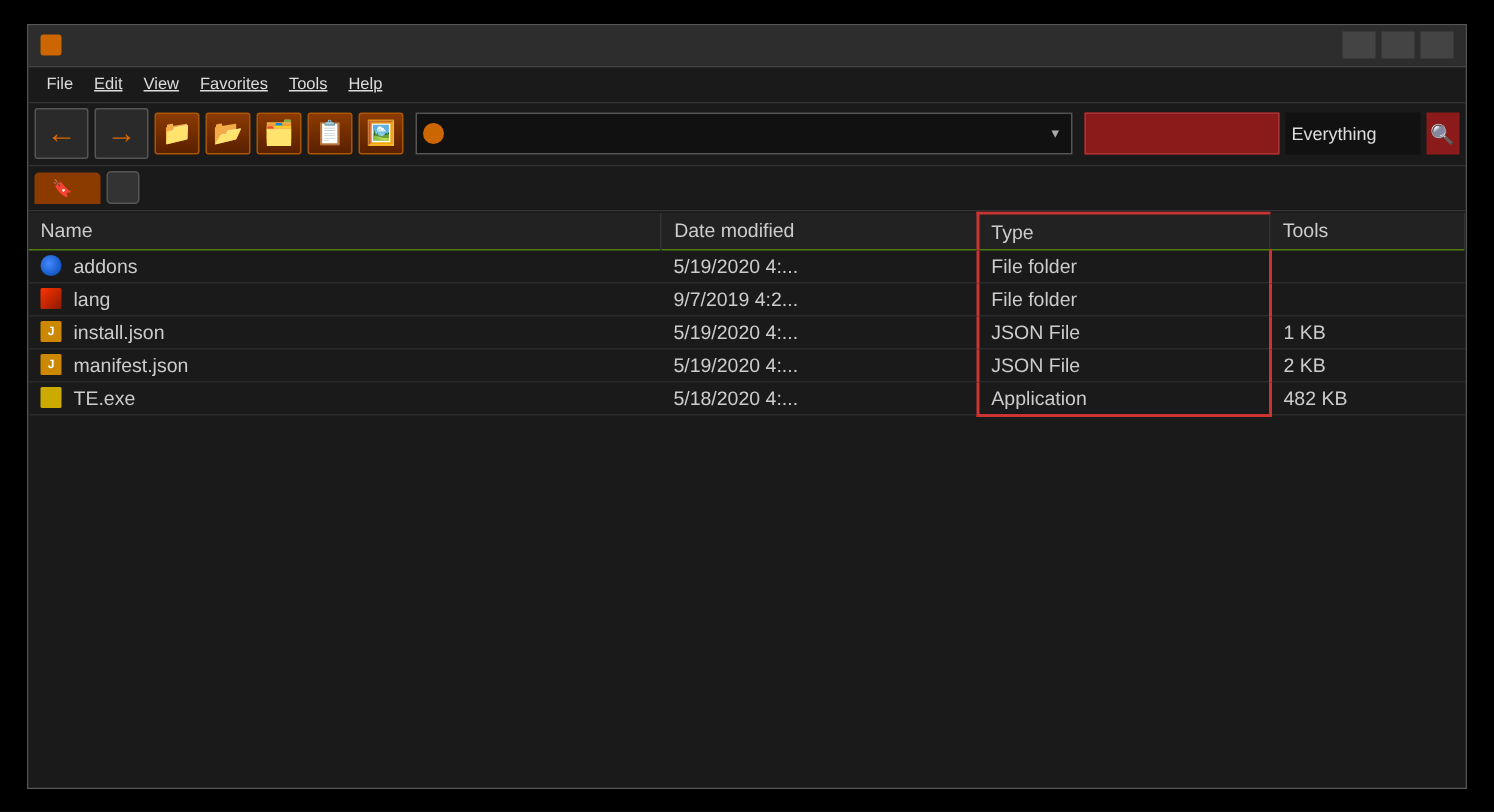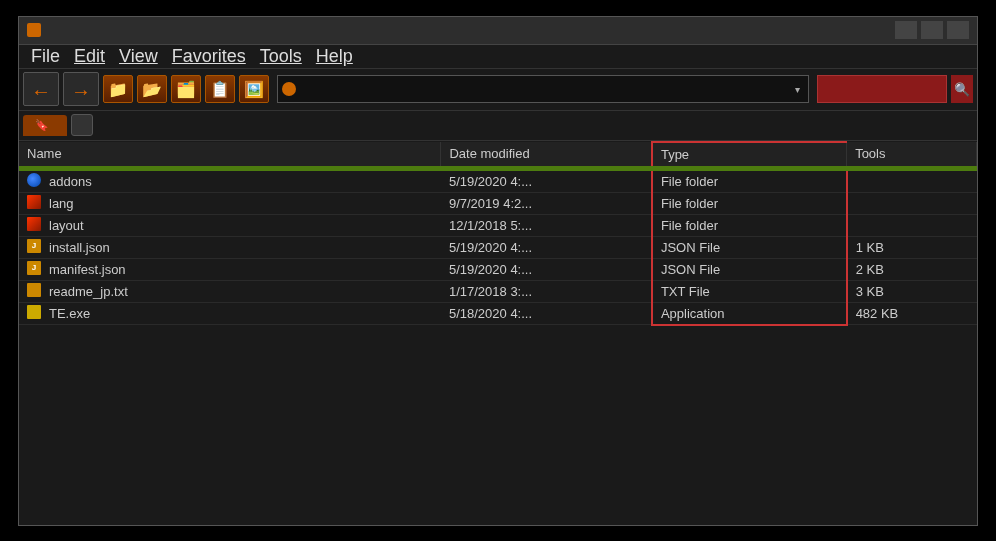--- a/index.html
+++ b/index.html
@@ -70,21 +70,21 @@
       align-items: center;
       padding: 2px 6px;
       gap: 2px;
       border-bottom: 1px solid #333;
       height: 24px;
     }
     .menu-item {
       color: #ddd;
       padding: 2px 6px;
       cursor: pointer;
-      font-size: 18px;
+      font-size: 11px;
       text-decoration: underline;
     }
     .menu-item:first-child { text-decoration-color: transparent; }
     .toolbar {
       background: #1a1a1a;
       display: flex;
       align-items: center;
       padding: 3px 4px;
       gap: 4px;
       border-bottom: 1px solid #333;
@@ -211,21 +211,21 @@
       overflow: hidden;
       display: flex;
       flex-direction: column;
     }
     .file-table {
       width: 100%;
       border-collapse: collapse;
     }
     .file-table thead tr {
       background: #222;
-      border-bottom: 5px solid #4d7c0f;
+      border-bottom: 1px solid #4d7c0f;
     }
     .file-table th {
       color: #ccc;
       text-align: left;
       padding: 4px 8px;
       font-weight: normal;
       font-size: 13px;
       border-right: 1px solid #333;
       cursor: pointer;
     }
@@ -304,21 +304,21 @@
       border-left: 2px solid #cc3333;
       border-right: 2px solid #cc3333;
     }
     .type-cell-last {
       border-left: 2px solid #cc3333;
       border-right: 2px solid #cc3333;
       border-bottom: 2px solid #cc3333;
     }
     .name-cell {
       display: flex;
-      align-items: flex-start;
+      align-items: flex-end;
       gap: 4px;
     }
     
     .tb-back { color: #dd6600; font-size: 20px; font-weight: bold; }
     .tb-fwd { color: #dd6600; font-size: 20px; font-weight: bold; }
     .tb-folder-icon {
       width: 30px; height: 28px;
       background: linear-gradient(to bottom, #8b3a00, #5a2000);
       border: 1px solid #aa5500;
       display: flex; align-items: center; justify-content: center;
@@ -378,20 +378,21 @@
 
     <div class="address-bar">
       <div class="address-icon"></div>
       <span class="address-text"></span>
       <span class="address-chevron">▾</span>
     </div>
 
     <div class="search-bar">
       <span class="search-label"></span>
     </div>
+    <input class="search-input" type="text" value="Everything" style="">
     <button class="search-icon-btn">🔍</button>
   </div>
 
   <div class="tabs-bar">
     <div class="tab-active">
       <span class="tab-icon">🔖</span>
       <span></span>
     </div>
     <div class="tab-add">
       <span></span>
@@ -430,32 +431,20 @@
 
       </div>
     </td>
     <td class="col-date">9/7/2019 4:2...</td>
     <td class="col-type type-cell-highlight">File folder</td>
     <td class="col-size"></td>
   </tr>
             <tr>
     <td class="col-name">
       <div class="name-cell">
-        <span class="file-icon folder-red"></span>
-        <span>layout</span>
-
-      </div>
-    </td>
-    <td class="col-date">12/1/2018 5:...</td>
-    <td class="col-type type-cell-highlight">File folder</td>
-    <td class="col-size"></td>
-  </tr>
-            <tr>
-    <td class="col-name">
-      <div class="name-cell">
         <span class="file-icon json-icon" style="font-size:8px;font-weight:bold;color:#fff;background:#cc8800;">J</span>
         <span>install.json</span>
 
       </div>
     </td>
     <td class="col-date">5/19/2020 4:...</td>
     <td class="col-type type-cell-highlight">JSON File</td>
     <td class="col-size">1 KB</td>
   </tr>
             <tr>
@@ -466,32 +455,20 @@
 
       </div>
     </td>
     <td class="col-date">5/19/2020 4:...</td>
     <td class="col-type type-cell-highlight">JSON File</td>
     <td class="col-size">2 KB</td>
   </tr>
             <tr>
     <td class="col-name">
       <div class="name-cell">
-        <span class="file-icon txt-icon" style="background:#cc8800;"></span>
-        <span>readme_jp.txt</span>
-
-      </div>
-    </td>
-    <td class="col-date">1/17/2018 3:...</td>
-    <td class="col-type type-cell-highlight">TXT File</td>
-    <td class="col-size">3 KB</td>
-  </tr>
-            <tr>
-    <td class="col-name">
-      <div class="name-cell">
         <span class="file-icon exe-icon" style="background:#ccaa00;"></span>
         <span>TE.exe</span>
 
       </div>
     </td>
     <td class="col-date">5/18/2020 4:...</td>
     <td class="col-type type-cell-last">Application</td>
     <td class="col-size">482 KB</td>
   </tr>
           </tbody>

